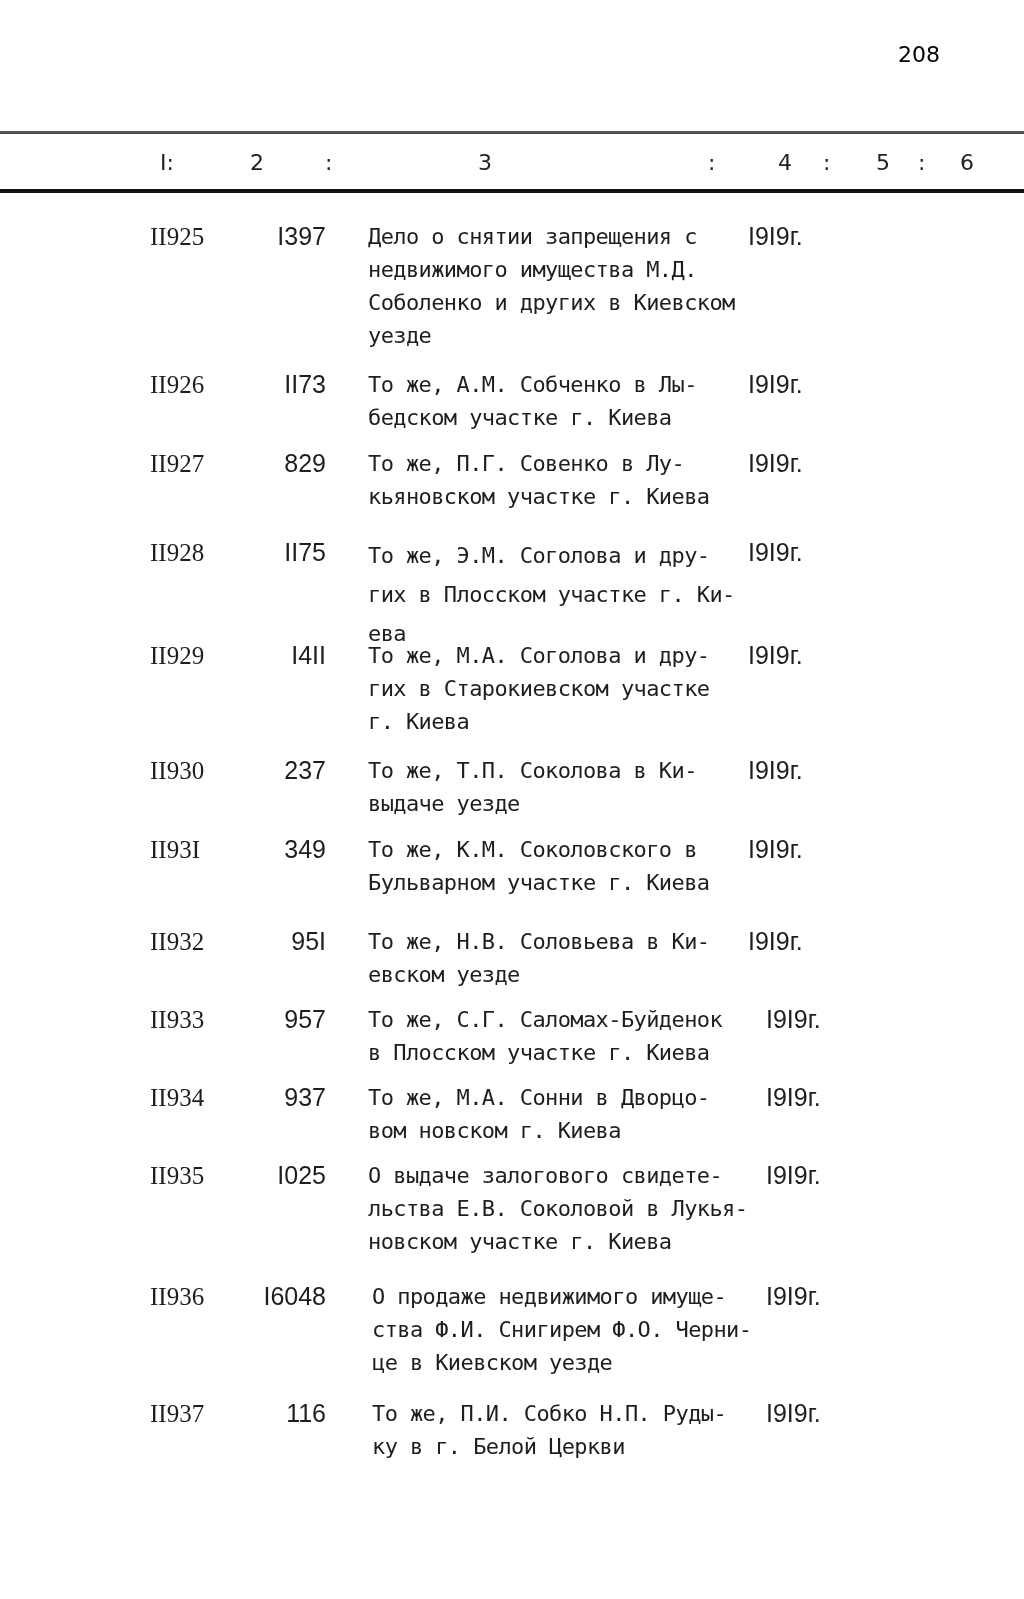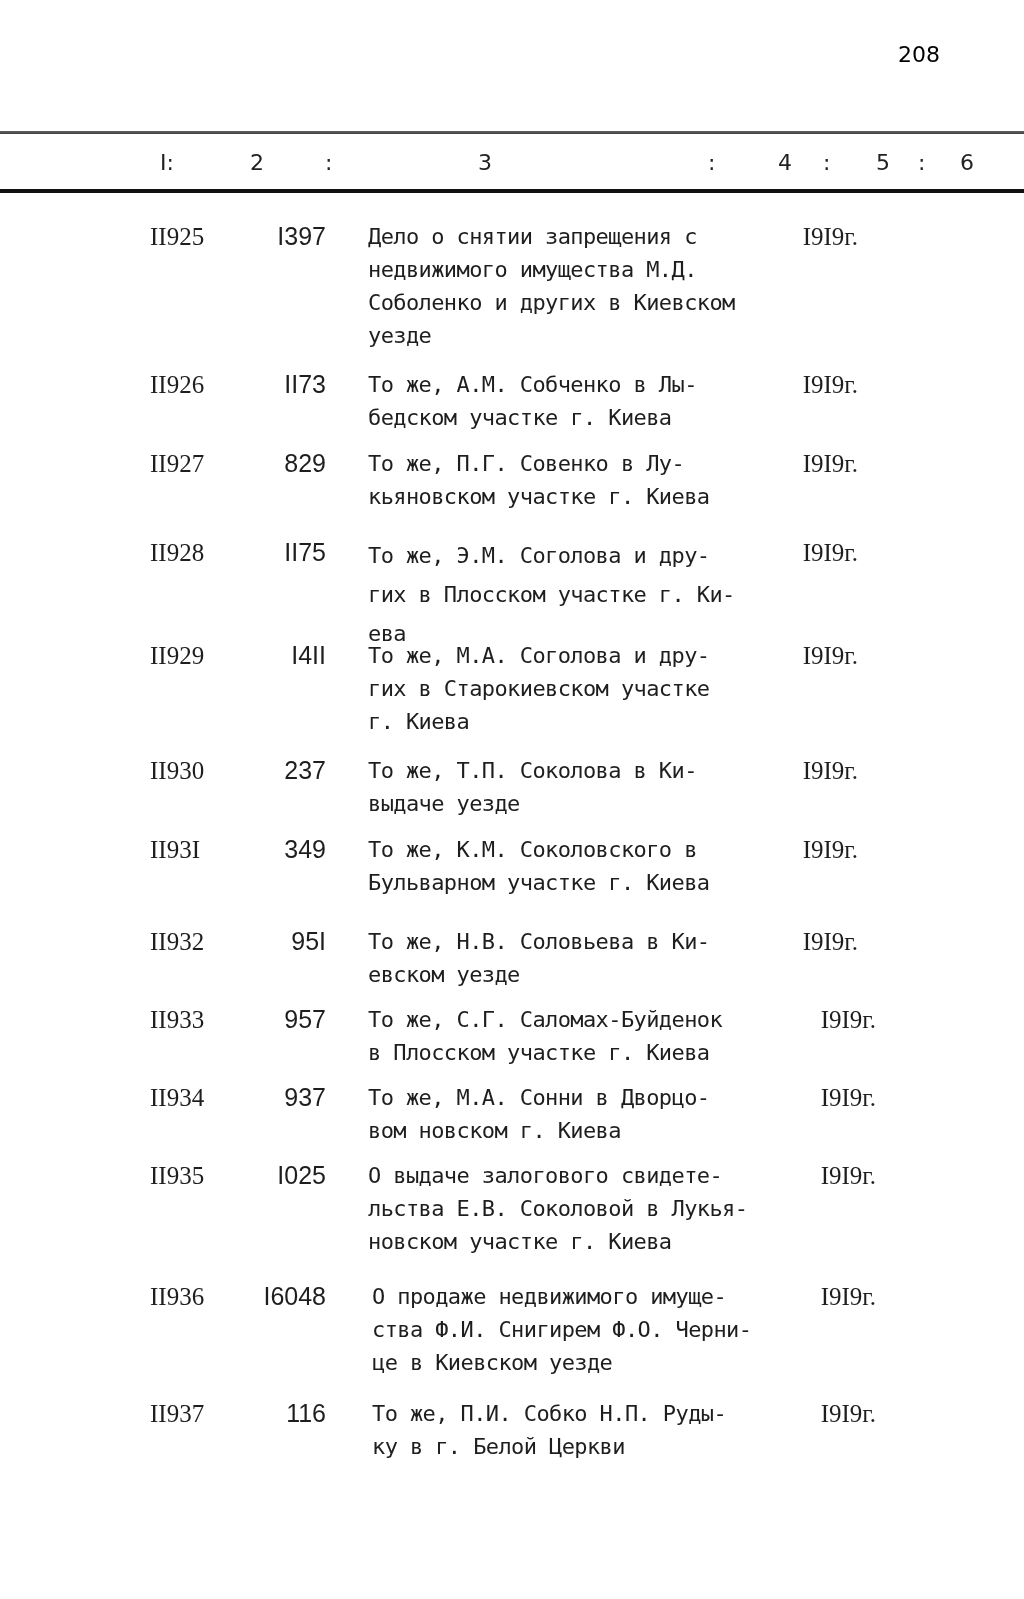--- a/index.html
+++ b/index.html
@@ -85,23 +85,22 @@
       left: 352px;
       width: 400px;
       white-space: pre-line;
       letter-spacing: -0.6px;
       margin-left: 16px;
     }
     .row .c4 {
       position: absolute;
       left: 748px;
       width: 110px;
-      font-family: Liberation Serif, serif;
+      font-family: Liberation Sans, sans-serif;
       font-size: 25px;
-      text-align: right;
     }
   </style>
 </head>
 <body>
 
 <div class="page-number">208</div>
 
 <div class="rule-top"></div>
 
 <div class="col-header">

